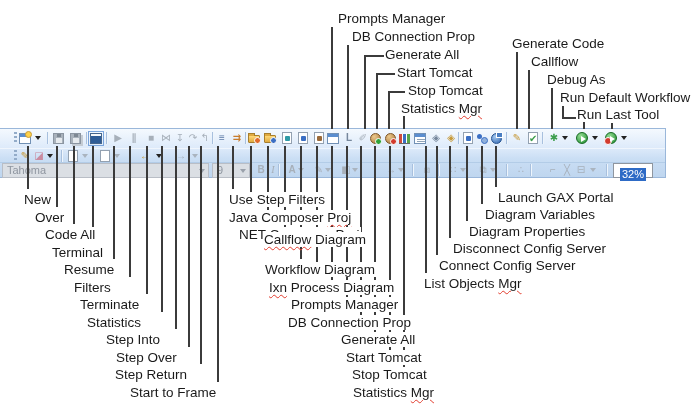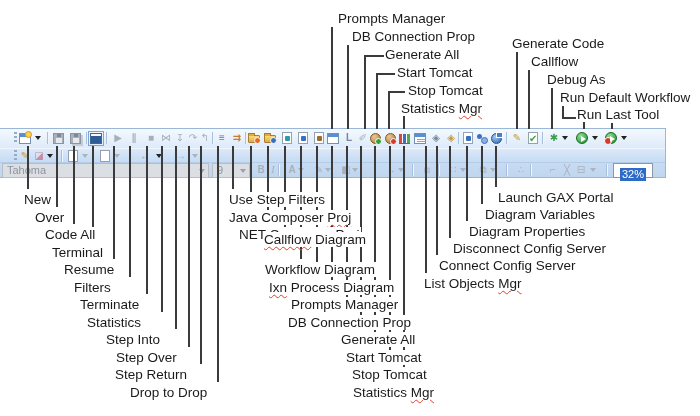--- a/index.html
+++ b/index.html
@@ -259,21 +259,21 @@
       <div class="lbl" style="left: 34px; top: 210px;">Over</div>
       <div class="lbl" style="left: 44px; top: 227px;">Code All</div>
       <div class="lbl" style="left: 51px; top: 245px;">Terminal</div>
       <div class="lbl" style="left: 63px; top: 262px;">Resume</div>
       <div class="lbl" style="left: 73px; top: 280px;">Filters</div>
       <div class="lbl" style="left: 79px; top: 297px;">Terminate</div>
       <div class="lbl" style="left: 86px; top: 315px;">Statistics</div>
       <div class="lbl" style="left: 105px; top: 332px;">Step Into</div>
       <div class="lbl" style="left: 115px; top: 350px;">Step Over</div>
       <div class="lbl" style="left: 114px; top: 367px;">Step Return</div>
-      <div class="lbl" style="left: 129px; top: 385px;">Drop to Drop</div>
+      <div class="lbl" style="left: 129px; top: 385px;">Start to Frame</div>
       <div class="lbl" style="left: 228px; top: 192px;">Use Step Filters</div>
       <div class="lbl" style="left: 228px; top: 210px;">Java Composer <span class="sq">Proj</span></div>
       <div class="lbl" style="left: 238px; top: 227px;">NET Composer <span class="sq">Proj</span></div>
       <div class="lbl" style="left: 263px; top: 232px;"><span class="sq">Callflow</span> Diagram</div>
       <div class="lbl" style="left: 264px; top: 262px;">Workflow Diagram</div>
       <div class="lbl" style="left: 268px; top: 280px;"><span class="sq">Ixn</span> Process Diagram</div>
       <div class="lbl" style="left: 290px; top: 297px;">Prompts Manager</div>
       <div class="lbl" style="left: 287px; top: 315px;">DB Connection Prop</div>
       <div class="lbl" style="left: 340px; top: 332px;">Generate All</div>
       <div class="lbl" style="left: 345px; top: 350px;">Start Tomcat</div>

